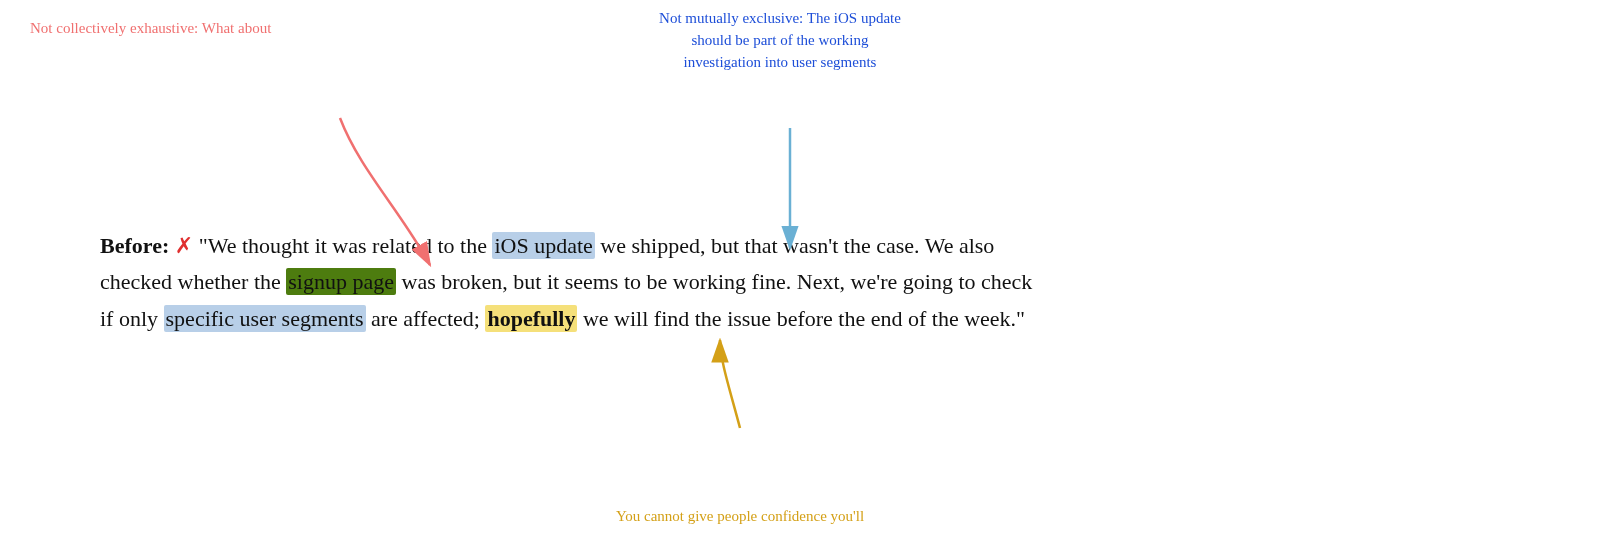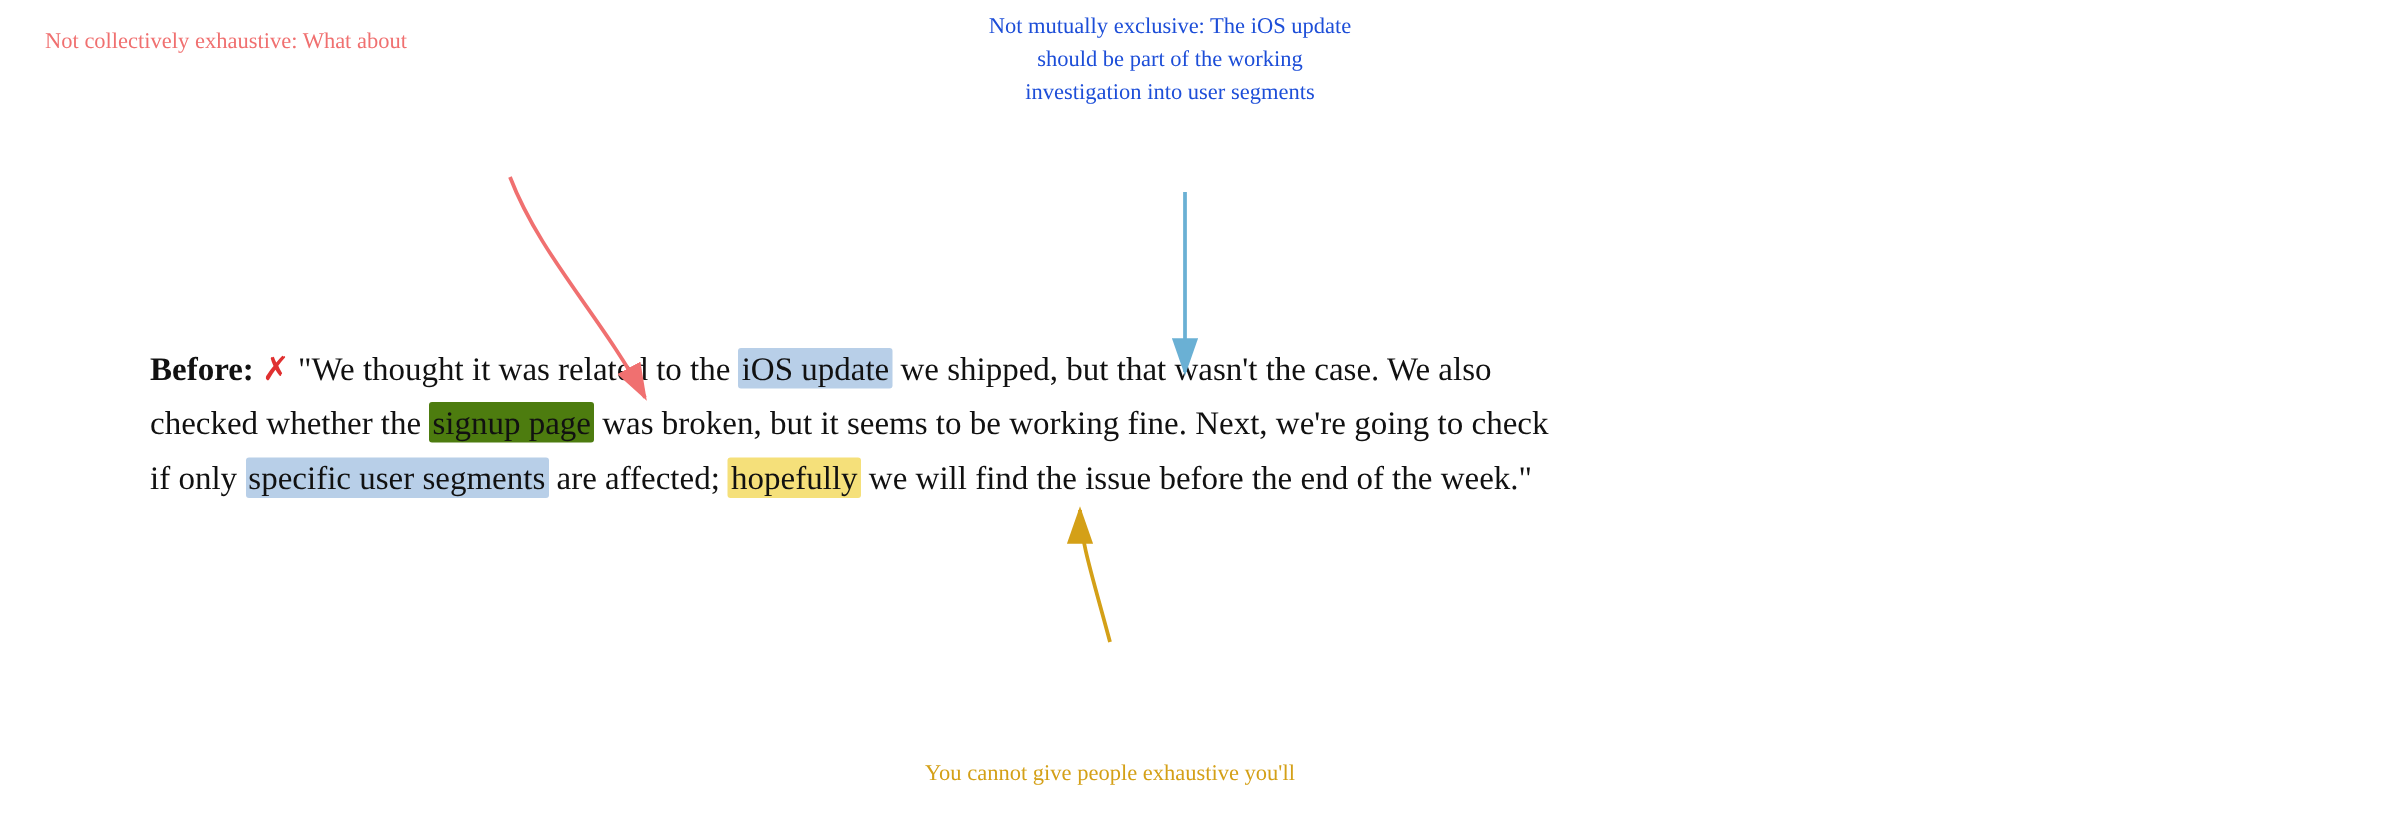--- a/index.html
+++ b/index.html
@@ -74,20 +74,21 @@
     .highlight-pink {
       background-color: #4d7c0f;
       padding: 1px 2px;
       border-radius: 2px;
     }
 
     .highlight-yellow {
       background-color: #f5e07a;
       padding: 1px 2px;
       border-radius: 2px;
+      font-weight: bold;
     }
 
     
     .arrows-svg {
       position: absolute;
       top: 0;
       left: 0;
       width: 1600px;
       height: 556px;
       pointer-events: none;
@@ -100,21 +101,21 @@
   <span>Not collectively exhaustive: What about</span><br>
 </div>
 
 <div class="annotation annotation-blue">
   <span>Not mutually exclusive: The iOS update</span><br>
   <span>should be part of the working</span><br>
   <span>investigation into user segments</span>
 </div>
 
 <div class="annotation annotation-yellow">
-  <span>You cannot give people exhaustive you'll</span><br>
+  <span>You cannot give people confidence you'll</span><br>
 </div>
 
 <div class="main-text">
   <span class="label">Before:</span>
   <span class="cross-mark"> ✗ </span><span>"We thought it was related to the </span><span class="highlight-blue">iOS update</span><span> we shipped, but that wasn't the case. We also</span><br>
   <span>checked whether the </span><span class="highlight-pink">signup page</span><span> was broken, but it seems to be working fine. Next, we're going to check</span><br>
   <span>if only </span><span class="highlight-blue">specific user segments</span><span> are affected; </span><span class="highlight-yellow">hopefully</span><span> we will find the issue before the end of the week."</span>
 </div>
 
 <svg class="arrows-svg" viewBox="0 0 1600 556">

